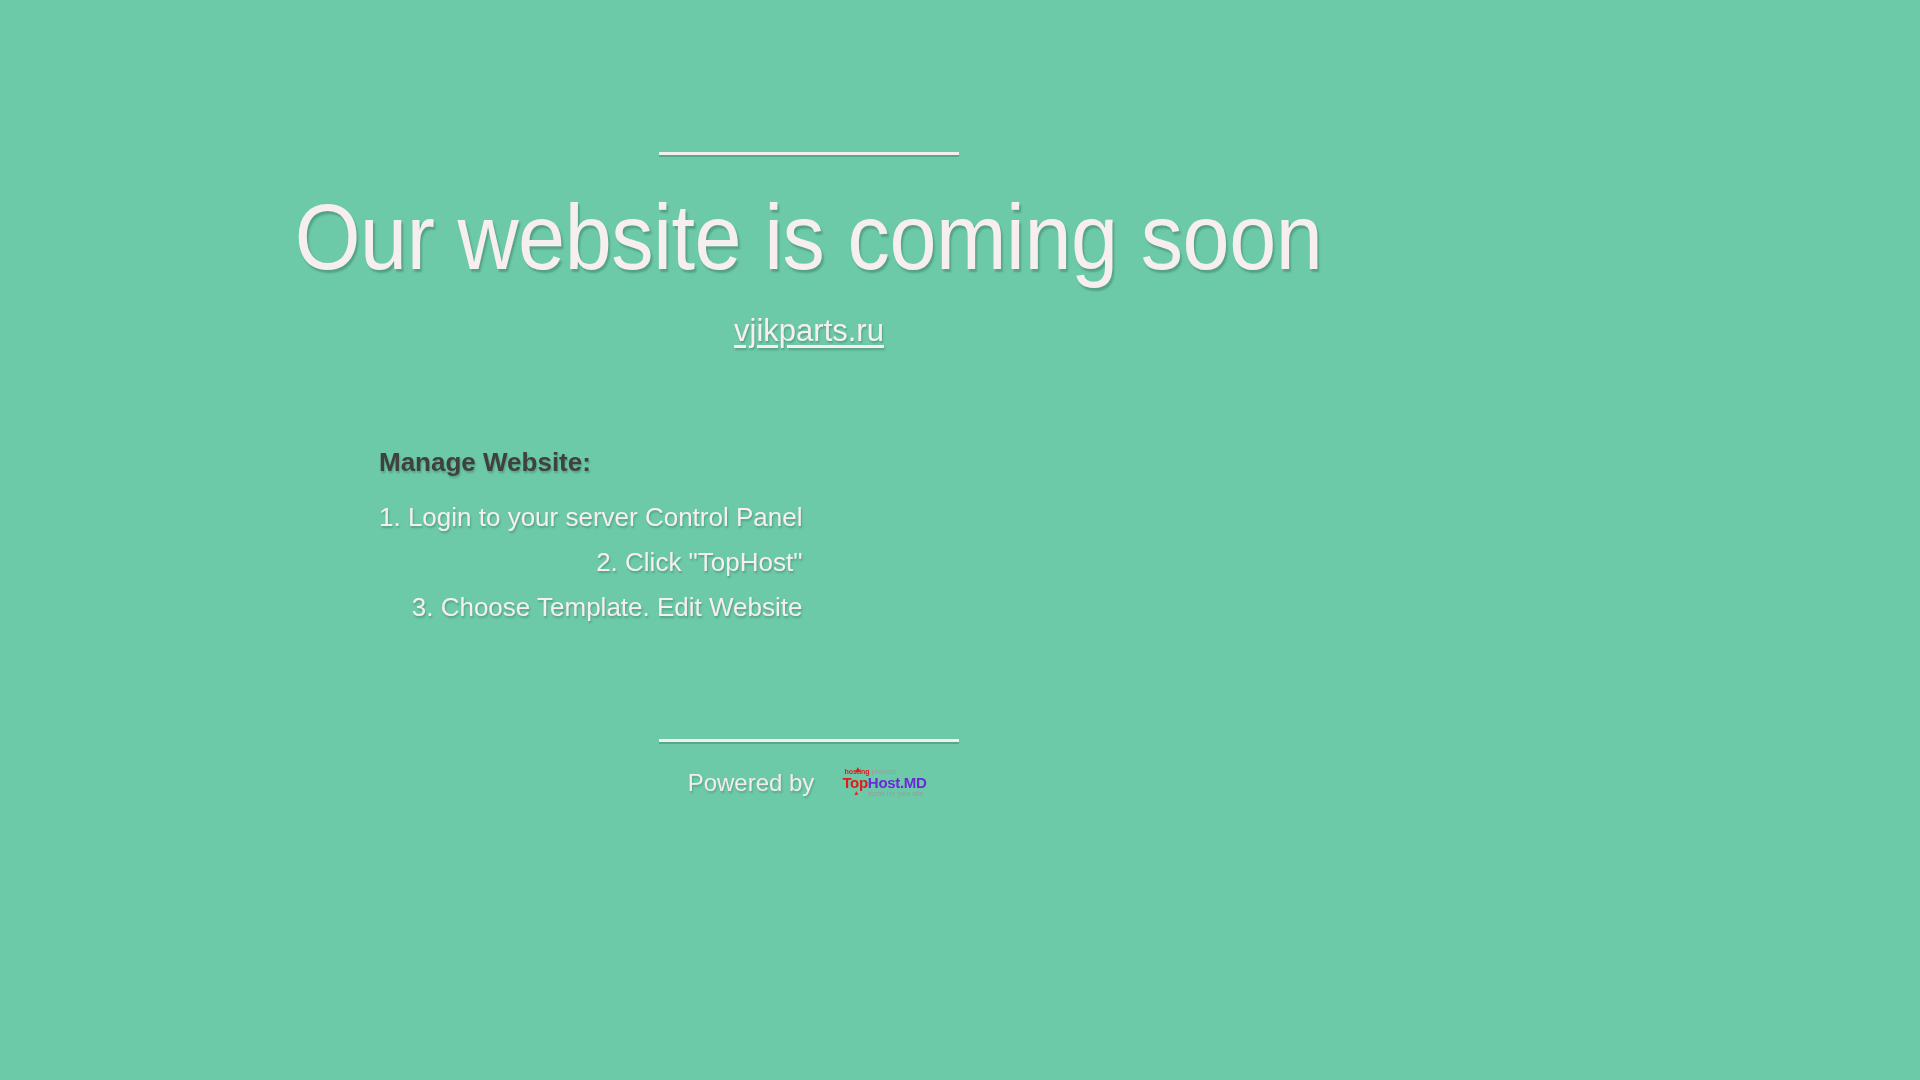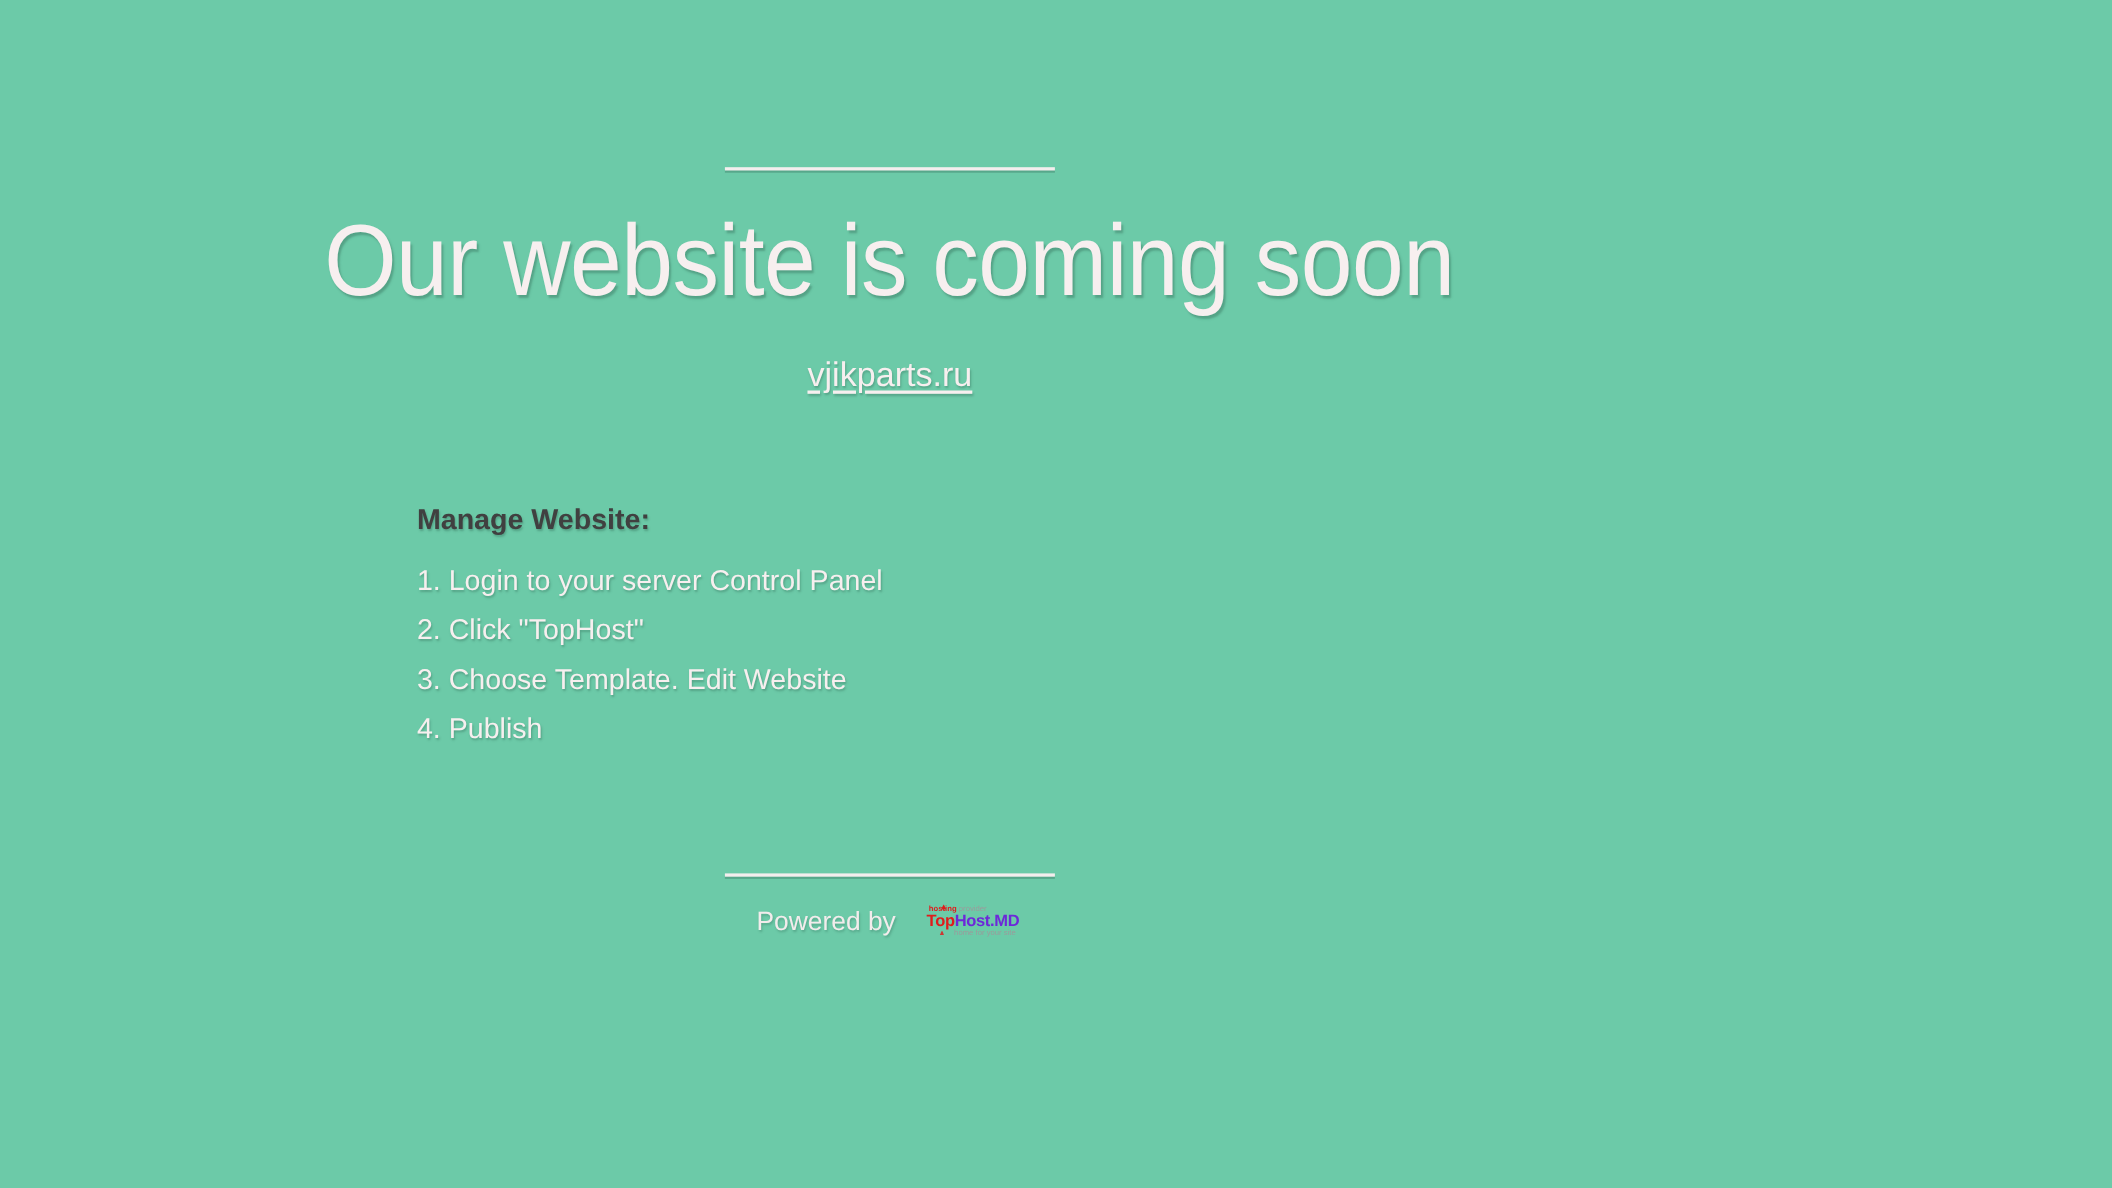--- a/index.html
+++ b/index.html
@@ -49,21 +49,21 @@
     color: #f7efef;
     text-shadow: 2px 3px 2px rgba(40, 90, 72, 0.35);
     white-space: nowrap;
     font-family: "Liberation Sans Narrow", "Liberation Sans", sans-serif;
     transform: scaleX(0.92);
     transform-origin: center;
   }
 
   
   .domain-link {
-    margin-top: 40px;
+    margin-top: 30px;
     font-size: 31px;
     font-weight: 400;
     color: #f7efef;
     text-decoration: underline;
     text-underline-offset: 4px;
     text-shadow: 1px 2px 2px rgba(40, 90, 72, 0.35);
     cursor: pointer;
     font-family: "Liberation Sans", sans-serif;
   }
 
@@ -93,20 +93,21 @@
     gap: 14px;
   }
 
   .step {
     font-size: 26px;
     font-weight: 400;
     color: #f7efef;
     text-shadow: 1px 2px 2px rgba(40, 90, 72, 0.35);
     white-space: nowrap;
     font-family: "Liberation Sans", sans-serif;
+    text-align: right;
   }
 
   .spacer-before-bottom { flex: none; height: 116px; }
 
   
   .footer {
     margin-top: 24px;
     display: flex;
     align-items: center;
     gap: 24px;
@@ -204,21 +205,20 @@
 
   <a class="domain-link" href="#">vjikparts.ru</a>
 
   <div class="instructions">
     <div class="instructions-title">Manage Website:</div>
 
     <ol class="steps">
       <li class="step">1. Login to your server Control Panel</li>
       <li class="step">2. Click "TopHost"</li>
       <li class="step">3. Choose Template. Edit Website</li>
-      <li class="step">4. Publish</li>
     </ol>
   </div>
 
   <div class="spacer-before-bottom"></div>
 
   <div class="divider divider-bottom"></div>
 
   <div class="footer">
     <span class="powered-by">Powered by</span>
 

